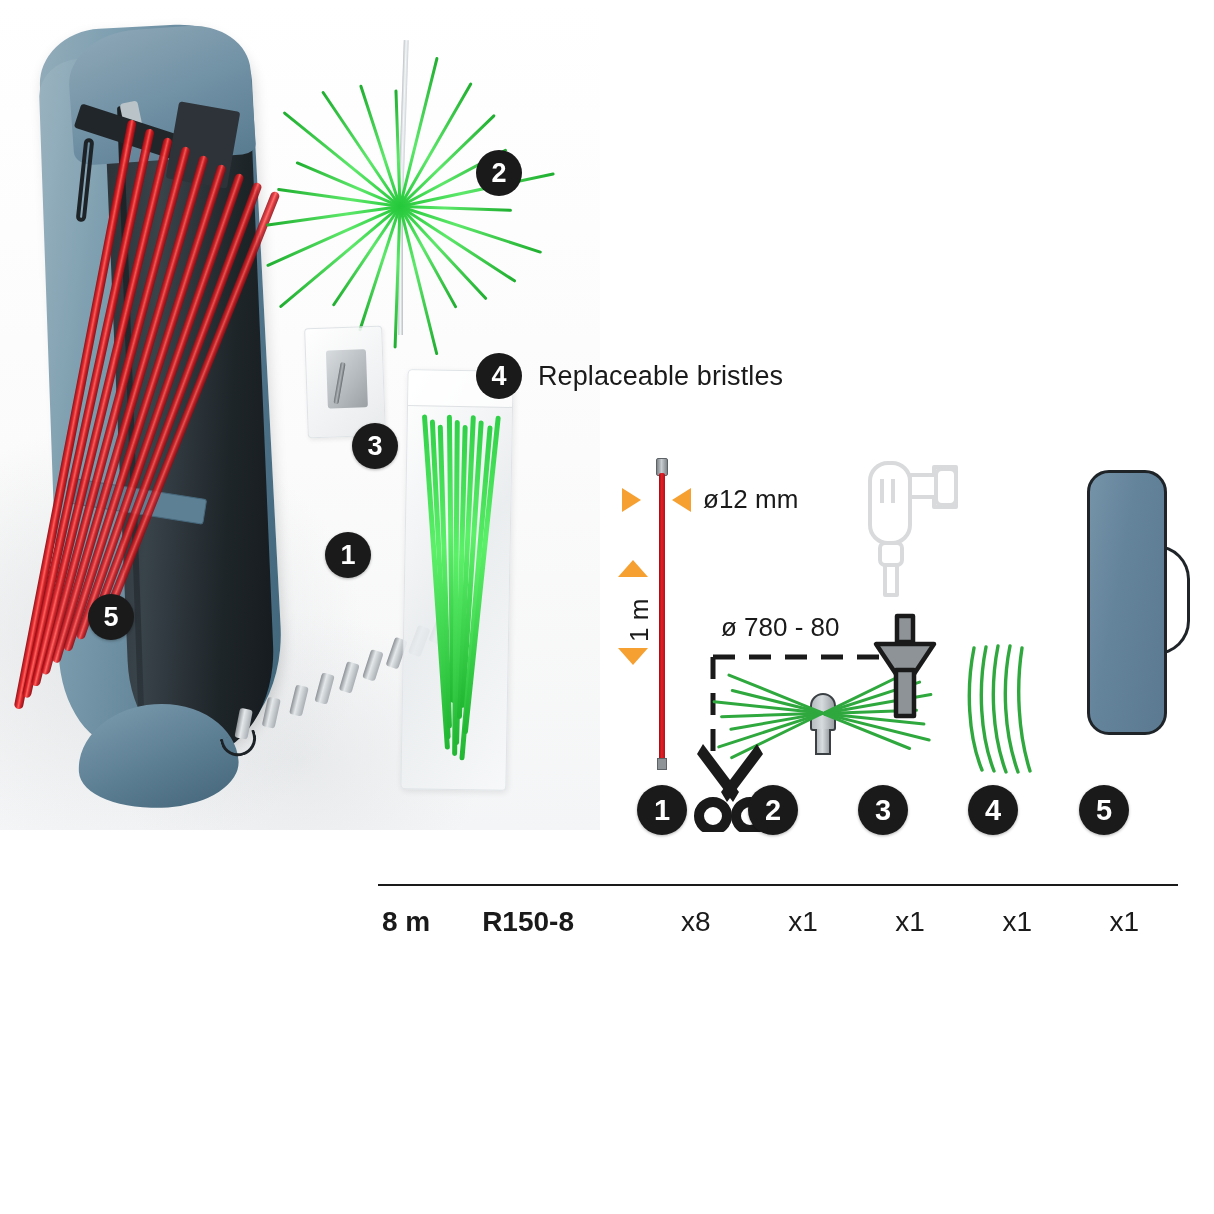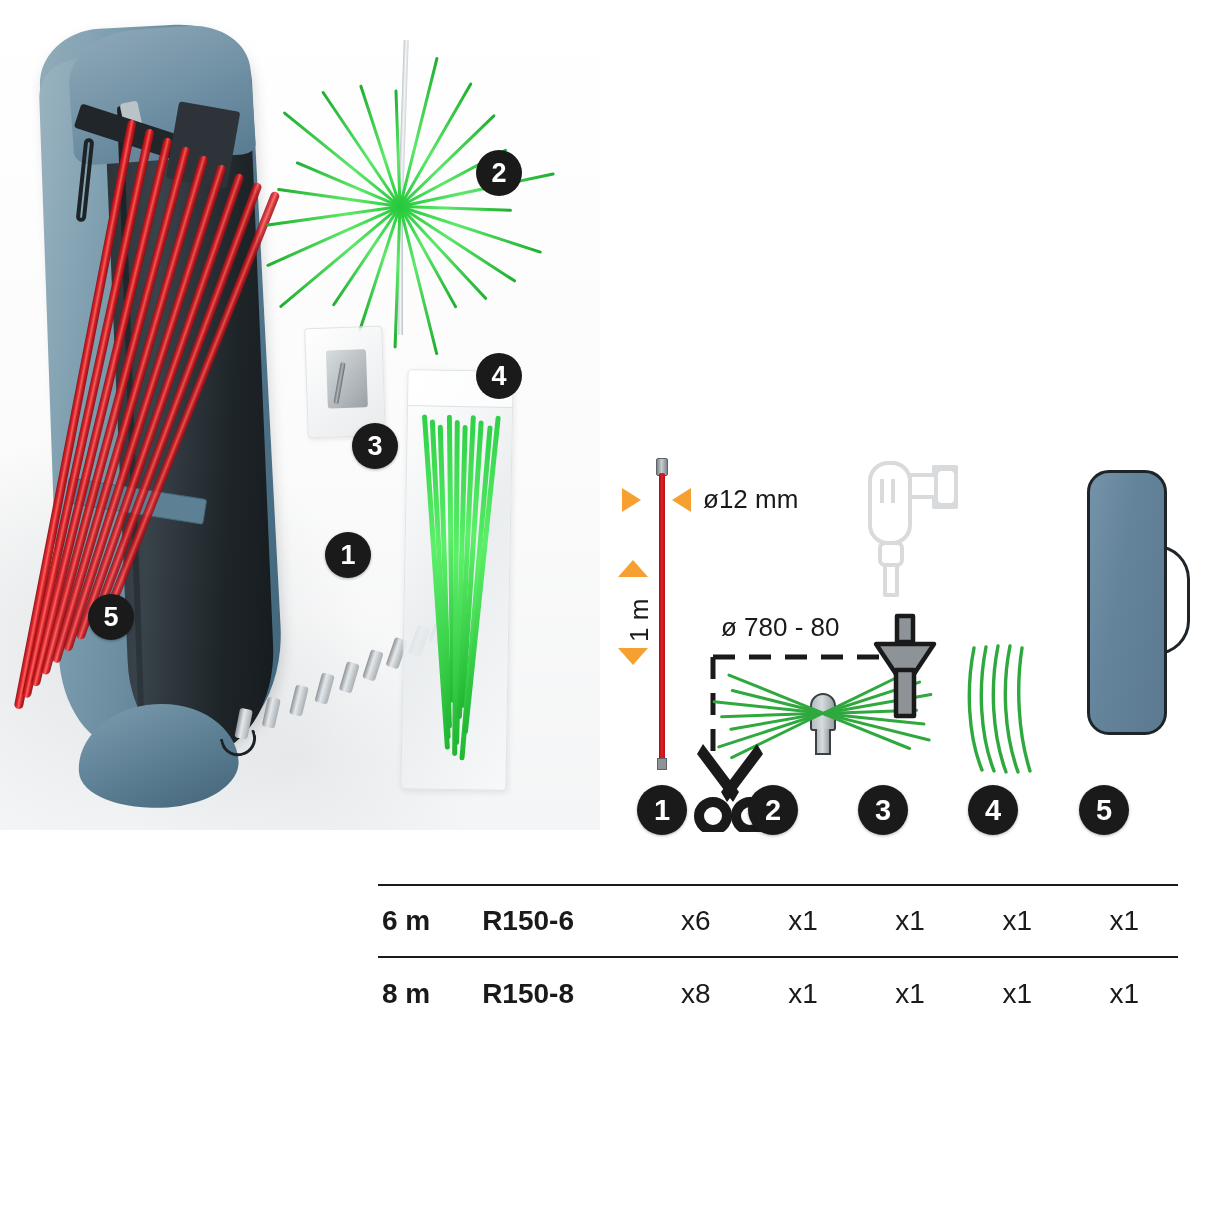--- a/index.html
+++ b/index.html
@@ -478,20 +478,21 @@
     <div class="badge badge-photo" style="left:352px; top:423px;">3</div>
     <div class="badge badge-photo" style="left:88px; top:594px;">5</div>
   </div>
 
   <div class="callout" style="left:476px; top:150px;">
     <div class="badge-c">2</div>
   </div>
 
   <div class="callout" style="left:476px; top:353px;">
     <div class="badge-c">4</div>
+    <div class="ctext">Replaceable bristles</div>
   </div>
 
   <div id="techdiag">
 
     <div class="diag-cap" style="left:56px; top:18px;"></div>
     <div class="diag-rod" style="left:59px; top:33px; height:288px;"></div>
     <div class="diag-foot" style="left:57px; top:318px;"></div>
 
     <div class="tri tri-r" style="left:22px; top:48px;"></div>
     <div class="tri tri-l" style="left:72px; top:48px;"></div>
@@ -572,29 +573,20 @@
     <div class="badge badge-row" style="left:148px; top:345px;">2</div>
     <div class="badge badge-row" style="left:258px; top:345px;">3</div>
     <div class="badge badge-row" style="left:368px; top:345px;">4</div>
     <div class="badge badge-row" style="left:479px; top:345px;">5</div>
   </div>
 
   <div id="spec-table">
     <table>
       <tbody>
         <tr>
-          <td class="c-size">6 m</td>
-          <td class="c-model">R150-6</td>
-          <td class="c-qty">x6</td>
-          <td class="c-qty">x1</td>
-          <td class="c-qty">x1</td>
-          <td class="c-qty">x1</td>
-          <td class="c-qty">x1</td>
-        </tr>
-        <tr>
           <td class="c-size">8 m</td>
           <td class="c-model">R150-8</td>
           <td class="c-qty">x8</td>
           <td class="c-qty">x1</td>
           <td class="c-qty">x1</td>
           <td class="c-qty">x1</td>
           <td class="c-qty">x1</td>
         </tr>
       </tbody>
     </table>

